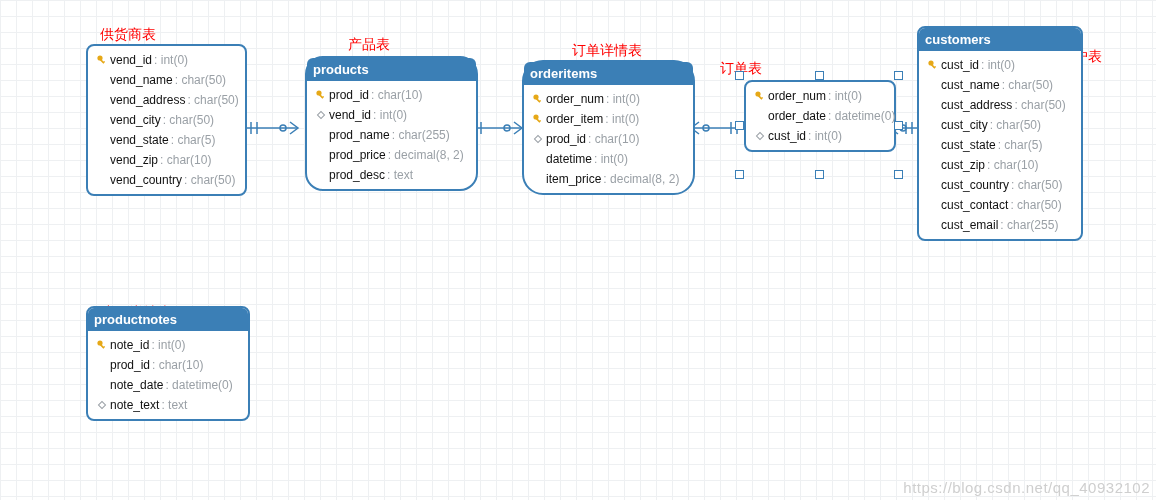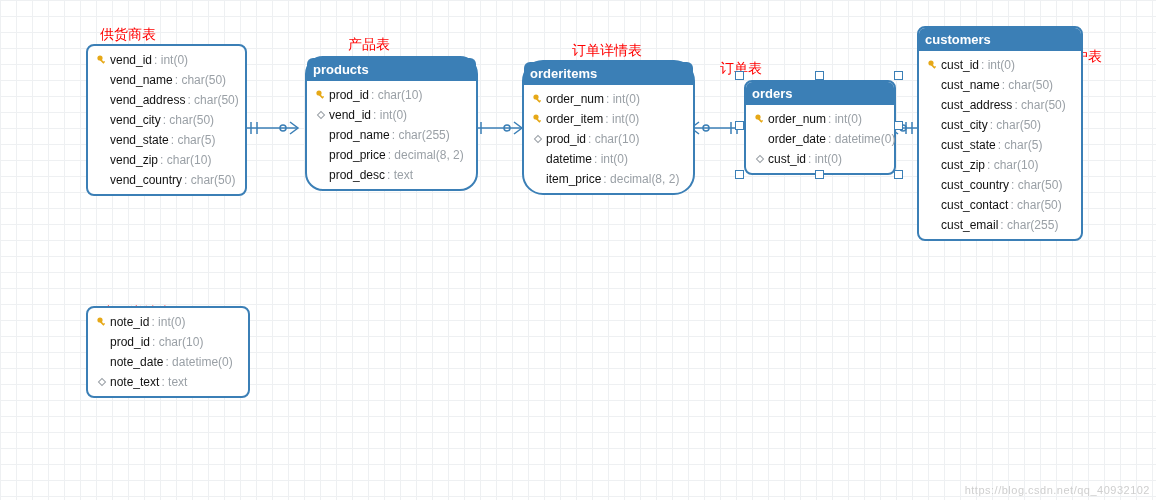--- a/index.html
+++ b/index.html
@@ -87,21 +87,21 @@
   svg.links {
     position: absolute;
     inset: 0;
     pointer-events: none;
   }
   .watermark {
     position: absolute;
     right: 6px;
     bottom: 4px;
     color: #cfcfcf;
-    font-size: 11px;
+    font-size: 15px;
     letter-spacing: 0.5px;
   }
   .key-icon svg, .diamond-icon svg { display:block; }
 </style>
 </head>
 <body>
 
 <div class="grid-bg"></div>
 
 <div class="canvas">
@@ -291,21 +291,20 @@
         </div>
         <div class="row">
           <span class="icon-slot"></span>
           <span class="col-name">item_price</span>
           <span class="col-type">: decimal(8, 2)</span>
         </div>
       </div>
   </div>
 
   <div class="entity" style="left:744px; top:80px; width:148px;" id="orders-box">
-    <div class="entity-header">orders</div>
     <div class="entity-body" id="body-orders">
         <div class="row">
           <span class="icon-slot">
             <span class="key-icon">
               <svg width="12" height="12" viewBox="0 0 12 12">
                 <g fill="#e6a817">
                   <circle cx="4" cy="4" r="2.6"></circle>
                   <rect x="5" y="5" width="5" height="1.6" transform="rotate(45 5 5)"></rect>
                   <rect x="8.2" y="7" width="1.2" height="2" transform="rotate(45 8.2 7)"></rect>
                 </g>
@@ -400,20 +399,21 @@
         </div>
         <div class="row">
           <span class="icon-slot"></span>
           <span class="col-name">cust_email</span>
           <span class="col-type">: char(255)</span>
         </div>
       </div>
   </div>
 
   <div class="entity" style="left:86px; top:306px; width:160px;">
+    <div class="entity-header">productnotes</div>
     <div class="entity-body" id="body-productnotes">
         <div class="row">
           <span class="icon-slot">
             <span class="key-icon">
               <svg width="12" height="12" viewBox="0 0 12 12">
                 <g fill="#e6a817">
                   <circle cx="4" cy="4" r="2.6"></circle>
                   <rect x="5" y="5" width="5" height="1.6" transform="rotate(45 5 5)"></rect>
                   <rect x="8.2" y="7" width="1.2" height="2" transform="rotate(45 8.2 7)"></rect>
                 </g>

